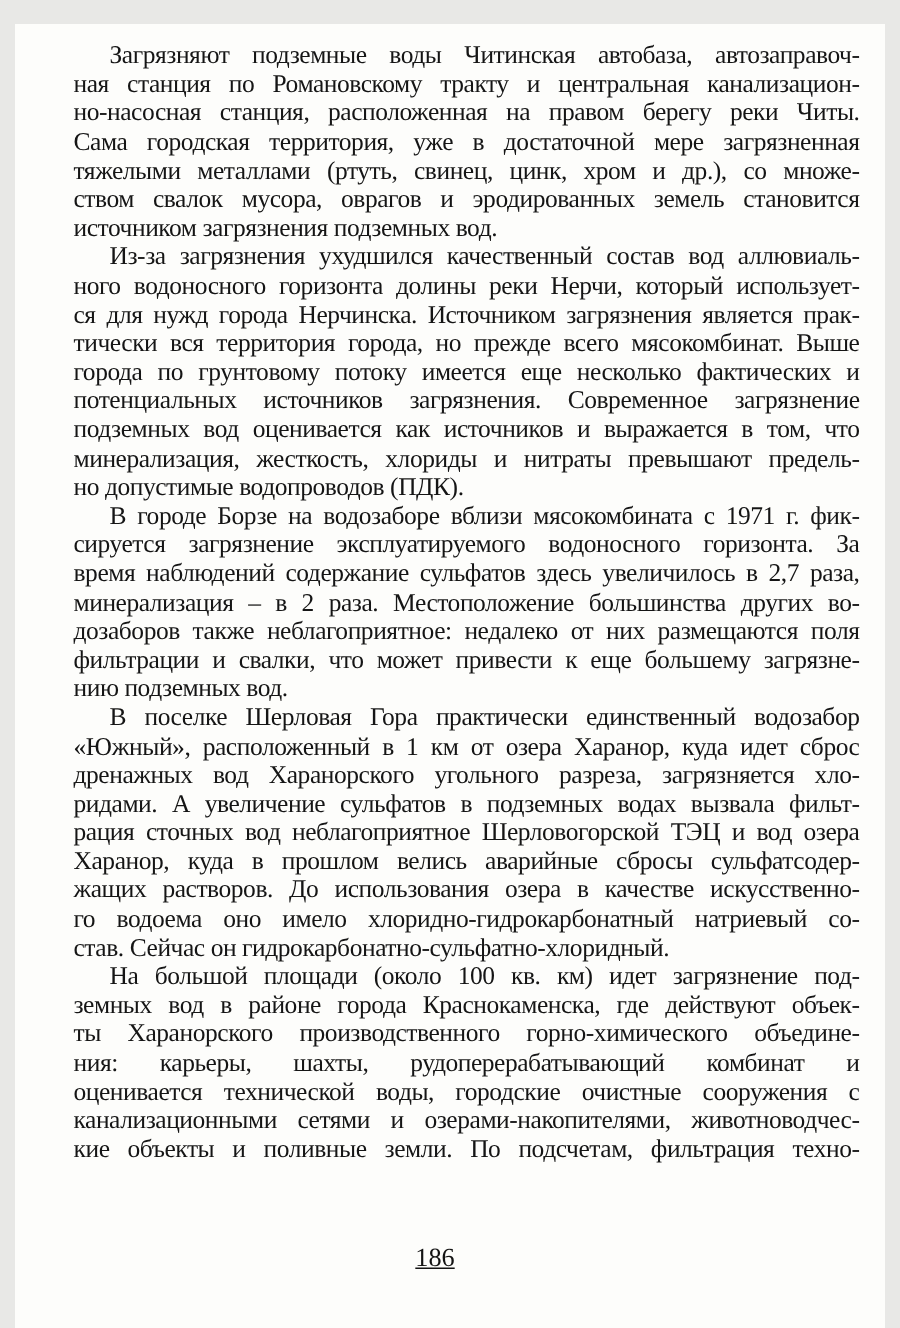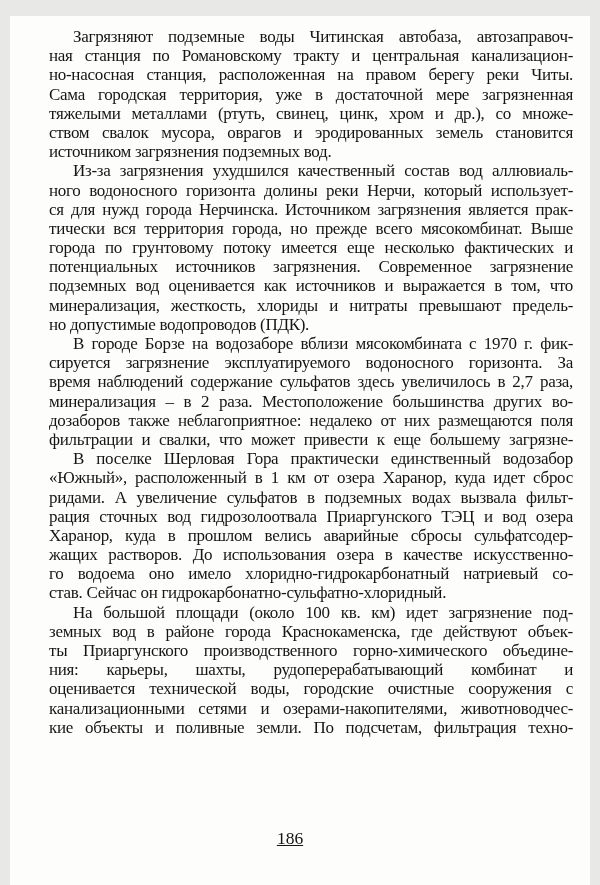--- a/index.html
+++ b/index.html
@@ -73,43 +73,45 @@
       <div class="ln">ся для нужд города Нерчинска. Источником загрязнения является прак-</div>
       <div class="ln">тически вся территория города, но прежде всего мясокомбинат. Выше</div>
       <div class="ln">города по грунтовому потоку имеется еще несколько фактических и</div>
       <div class="ln">потенциальных источников загрязнения. Современное загрязнение</div>
       <div class="ln">подземных вод оценивается как источников и выражается в том, что</div>
       <div class="ln">минерализация, жесткость, хлориды и нитраты превышают предель-</div>
       <div class="ln rag">но допустимые водопроводов (ПДК).</div>
     </div>
 
     <div class="paragraph">
-      <div class="ln first">В городе Борзе на водозаборе вблизи мясокомбината с 1970 г. фик-</div>
+      <div class="ln first">В городе Борзе на водозаборе вблизи мясокомбината с 1971 г. фик-</div>
       <div class="ln">сируется загрязнение эксплуатируемого водоносного горизонта. За</div>
       <div class="ln">время наблюдений содержание сульфатов здесь увеличилось в 2,7 раза,</div>
       <div class="ln">минерализация – в 2 раза. Местоположение большинства других во-</div>
       <div class="ln">дозаборов также неблагоприятное: недалеко от них размещаются поля</div>
       <div class="ln">фильтрации и свалки, что может привести к еще большему загрязне-</div>
+      <div class="ln rag">нию подземных вод.</div>
     </div>
 
     <div class="paragraph">
       <div class="ln first">В поселке Шерловая Гора практически единственный водозабор</div>
       <div class="ln">«Южный», расположенный в 1 км от озера Харанор, куда идет сброс</div>
+      <div class="ln">дренажных вод Харанорского угольного разреза, загрязняется хло-</div>
       <div class="ln">ридами. А увеличение сульфатов в подземных водах вызвала фильт-</div>
-      <div class="ln">рация сточных вод гидрозолоотвала Приаргунского ТЭЦ и вод озера</div>
+      <div class="ln">рация сточных вод неблагоприятное Шерловогорской ТЭЦ и вод озера</div>
       <div class="ln">Харанор, куда в прошлом велись аварийные сбросы сульфатсодер-</div>
       <div class="ln">жащих растворов. До использования озера в качестве искусственно-</div>
       <div class="ln">го водоема оно имело хлоридно-гидрокарбонатный натриевый со-</div>
       <div class="ln rag">став. Сейчас он гидрокарбонатно-сульфатно-хлоридный.</div>
     </div>
 
     <div class="paragraph">
       <div class="ln first">На большой площади (около 100 кв. км) идет загрязнение под-</div>
       <div class="ln">земных вод в районе города Краснокаменска, где действуют объек-</div>
-      <div class="ln">ты Приаргунского производственного горно-химического объедине-</div>
+      <div class="ln">ты Харанорского производственного горно-химического объедине-</div>
       <div class="ln">ния: карьеры, шахты, рудоперерабатывающий комбинат и</div>
       <div class="ln">оценивается технической воды, городские очистные сооружения с</div>
       <div class="ln">канализационными сетями и озерами-накопителями, животноводчес-</div>
       <div class="ln">кие объекты и поливные земли. По подсчетам, фильтрация техно-</div>
     </div>
 
   </div>
 
   <div class="pagenum">186</div>
 </div>

